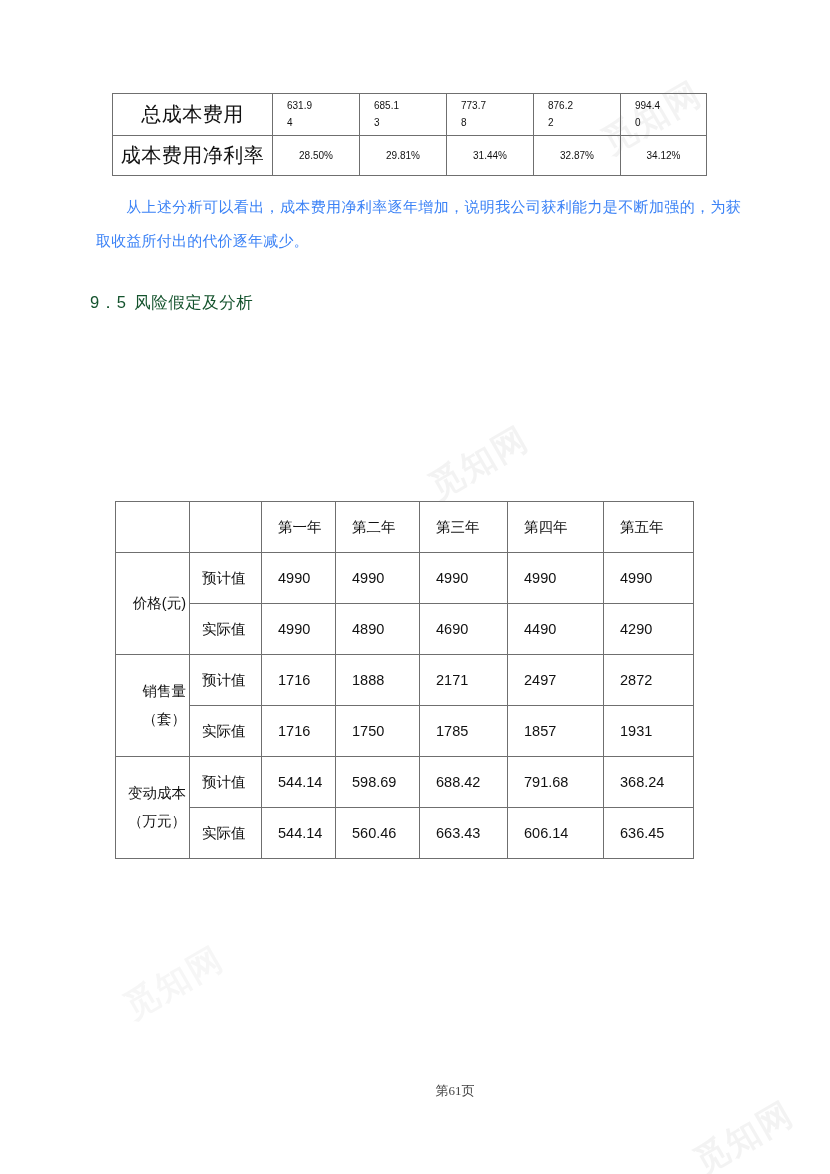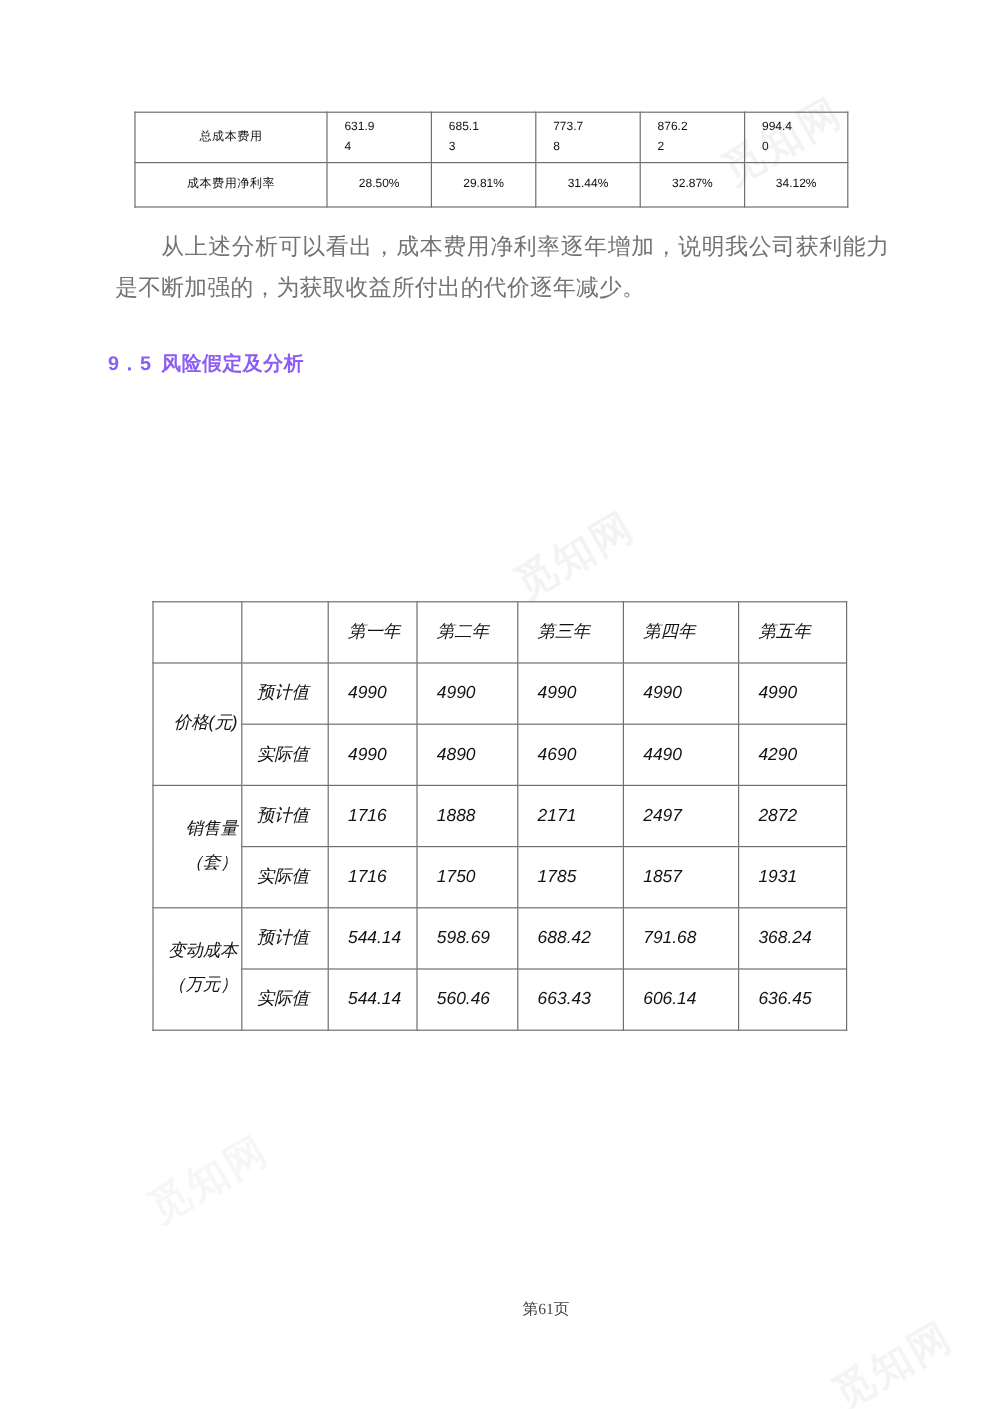--- a/index.html
+++ b/index.html
@@ -60,37 +60,36 @@
 
   
   #cost-table {
     position: absolute;
     left: 112px;
     top: 93px;
     width: 594px;
   }
   #cost-table td { height: 28px; }
   #cost-table td.rowlabel {
-    font-size: 10px;
+    font-size: 20px;
     letter-spacing: 0.5px;
   }
   #cost-table td.numwrap {
     text-align: left;
     padding-left: 14px;
     line-height: 1.65;
   }
   #cost-table td.numwrap span { display: block; }
 
   
   #risk-table {
     position: absolute;
-    left: 127px;
+    left: 115px;
     top: 501px;
     width: 578px;
-    font-style: italic;
   }
   #risk-table td {
     height: 42px;
     font-size: 14.5px;
   }
   #risk-table td.hdr-blank { }
   #risk-table td.yearhdr {
     text-align: left;
     padding-left: 16px;
   }
@@ -104,40 +103,40 @@
     padding-left: 12px;
   }
   #risk-table td.datacell {
     text-align: left;
     padding-left: 16px;
   }
 
   
   .para {
     position: absolute;
-    font-size: 19px;
-    color: #737373;
+    font-size: 15px;
+    color: #3b82f6;
     line-height: 34px;
     letter-spacing: 0.2px;
     text-align: justify;
   }
   .para .indent { display: inline-block; width: 2em; }
 
   #para-1 { left: 96px; top: 190px; width: 645px; }
   #para-2 { left: 96px; top: 338px; width: 648px; }
   #para-3 { left: 96px; top: 855px; width: 648px; }
 
   
   #heading {
     position: absolute;
     left: 90px;
     top: 292px;
     font-size: 16.5px;
-    font-weight: 700;
-    color: #8b5cf6;
+    font-weight: 400;
+    color: #14532d;
     letter-spacing: 0.5px;
   }
   #heading .num { margin-right: 8px; }
 
   
   #footer {
     position: absolute;
     left: 0;
     top: 1082px;
     width: 830px;

